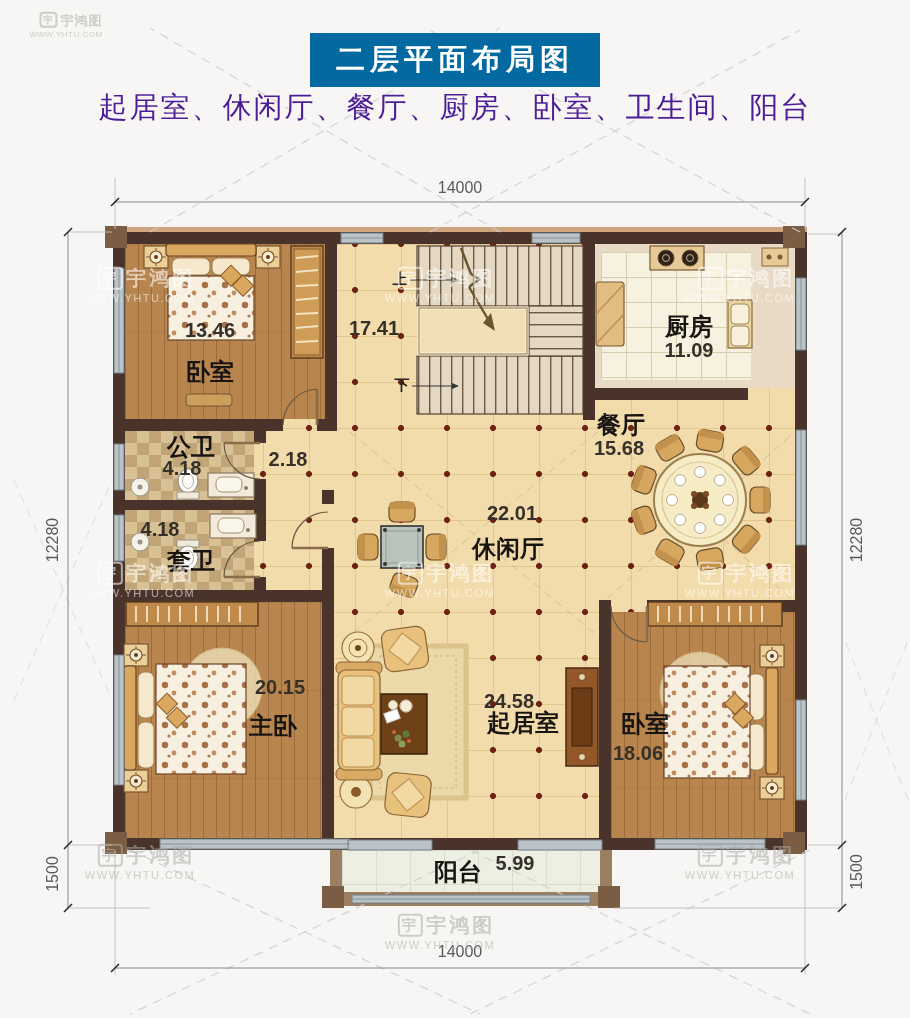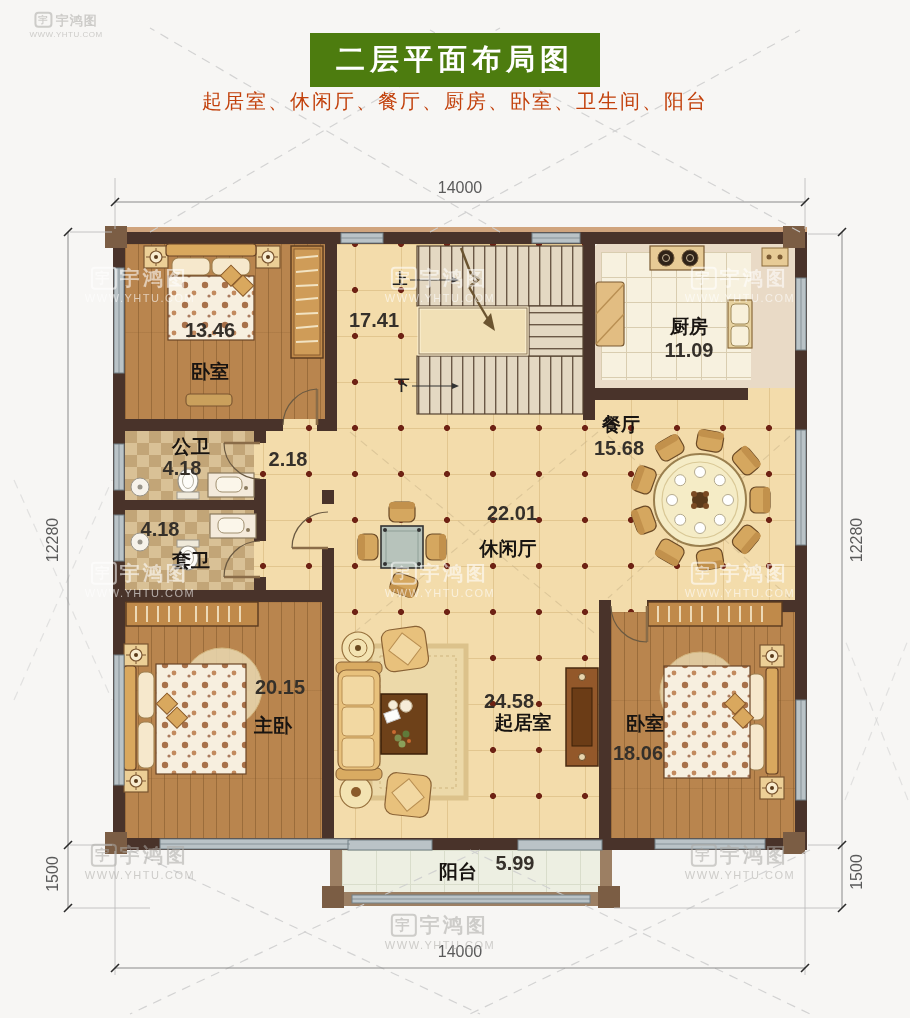--- a/index.html
+++ b/index.html
@@ -1,22 +1,22 @@
 <!DOCTYPE html>
 <html><head>
 <meta charset="utf-8">
 <style>
   html,body{margin:0;padding:0;background:#fff}
   .canvas{position:relative;width:910px;height:1018px;background:#f7f6f4;overflow:hidden;
           font-family:"Liberation Sans","DejaVu Sans",sans-serif}
   .title-badge{position:absolute;left:50%;top:33px;transform:translateX(-50%);
-     background:#4d7c0f;color:#fff;font-size:29px;font-weight:700;letter-spacing:5px;
+     background:#0369a1;color:#fff;font-size:29px;font-weight:700;letter-spacing:5px;
      padding:7px 26px;z-index:6;white-space:nowrap}
   .subtitle{position:absolute;left:50%;top:88px;transform:translateX(-50%);
-     font-size:20px;color:#c2410c;letter-spacing:2px;font-weight:500;white-space:nowrap;z-index:6}
+     font-size:29px;color:#4c1d95;letter-spacing:2px;font-weight:500;white-space:nowrap;z-index:6}
   .floor{position:absolute;z-index:1}
   .wall{position:absolute;background:#49332a;z-index:2}
   .bwall{position:absolute;background:#9c7f63;z-index:2}
   .post{position:absolute;background:#7b5d44;z-index:2}
   .band{position:absolute;background:#d0a47d;z-index:2}
   .tile{background-color:#f3dcab;
     background-image:
       radial-gradient(circle,#6e2214 2.6px,rgba(0,0,0,0) 3.4px),
       linear-gradient(#e2c68f 1px,transparent 1px),
       linear-gradient(90deg,#e2c68f 1px,transparent 1px);
@@ -33,26 +33,26 @@
     background-image:linear-gradient(#d9cdb0 1px,transparent 1px),
                      linear-gradient(90deg,#d9cdb0 1px,transparent 1px);
     background-size:25px 25px}
   .balc{background-color:#edefe2;
     background-image:linear-gradient(#d9ddcb 1px,transparent 1px),
                      linear-gradient(90deg,#d9ddcb 1px,transparent 1px);
     background-size:34px 34px}
   .overlay{position:absolute;left:0;top:0;z-index:3}
   .lbl{position:absolute;transform:translate(-50%,-50%);font-size:20px;font-weight:600;
        color:#35302a;white-space:nowrap;z-index:4}
-  .cn{font-size:19px;font-weight:700;color:#181411}
+  .cn{font-size:24px;font-weight:700;color:#181411}
   .updown{font-size:15px;font-weight:700;color:#222}
   .dim{position:absolute;transform:translate(-50%,-50%);font-size:16px;color:#5a5a5a;
        z-index:4;white-space:nowrap}
   .dim.v{transform:translate(-50%,-50%) rotate(-90deg)}
-  .wm{position:absolute;transform:translate(-50%,-50%);text-align:center;z-index:5;
+  .wm{position:absolute;transform:translate(-50%,-50%);text-align:right;z-index:5;
       line-height:1.3;pointer-events:none}
   .wm .brand{font-size:20px;font-weight:700;letter-spacing:3px}
   .wm .url{font-size:11px;letter-spacing:1.5px;font-weight:400}
   .wm-ico{display:inline-block;border:2px solid currentColor;border-radius:4px;
       padding:0 2px;font-size:.72em;vertical-align:2px;margin-right:3px}
   .wm-light{color:rgba(255,255,255,.58)}
   .wm-gray{color:rgba(172,170,166,.55)}
   .wm-corner .brand{font-size:13px;letter-spacing:1px}
   .wm-corner .url{font-size:8px;letter-spacing:.5px}
 </style>
@@ -441,21 +441,21 @@
         <line x1="801" y1="700" x2="801" y2="800"></line>
         <line x1="160" y1="844" x2="350" y2="844"></line>
           <line x1="655" y1="844" x2="765" y2="844"></line>
         <line x1="352" y1="899" x2="590" y2="899"></line>
       </g>
     </g>
   </svg>
 
   <div class="lbl" style="left:210px;top:330px">13.46</div>
   <div class="lbl cn" style="left:210px;top:372px">卧室</div>
-  <div class="lbl" style="left:374px;top:320px">17.41</div>
+  <div class="lbl" style="left:374px;top:328px">17.41</div>
   <div class="lbl updown" style="left:400px;top:279px">上</div>
   <div class="lbl updown" style="left:402px;top:385px">下</div>
   <div class="lbl cn" style="left:689px;top:327px">厨房</div>
   <div class="lbl" style="left:689px;top:350px">11.09</div>
   <div class="lbl cn" style="left:621px;top:425px">餐厅</div>
   <div class="lbl" style="left:619px;top:448px">15.68</div>
   <div class="lbl cn" style="left:191px;top:447px">公卫</div>
   <div class="lbl" style="left:182px;top:468px">4.18</div>
   <div class="lbl" style="left:160px;top:529px">4.18</div>
   <div class="lbl cn" style="left:191px;top:561px">套卫</div>

